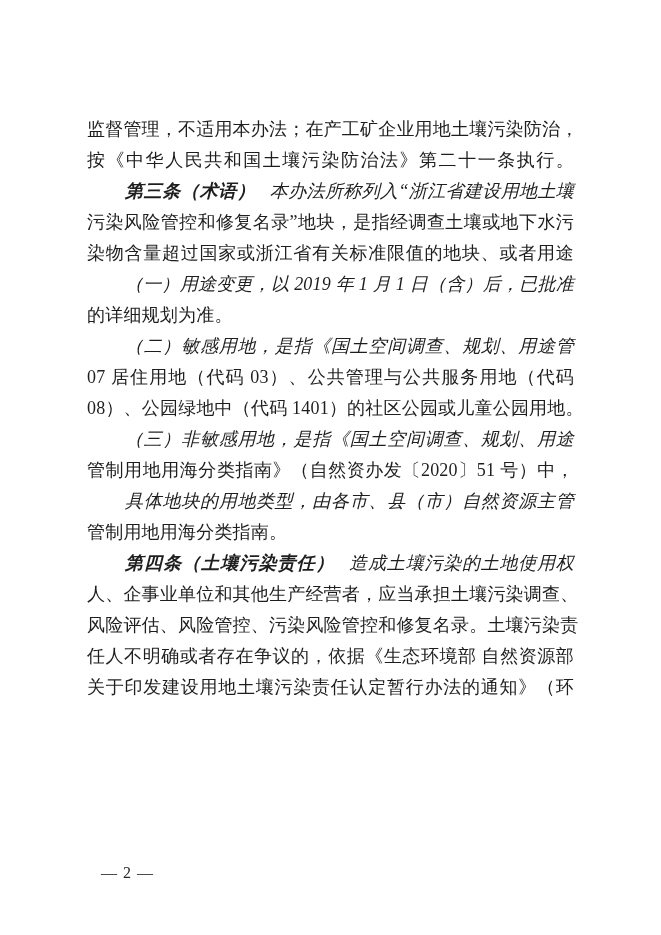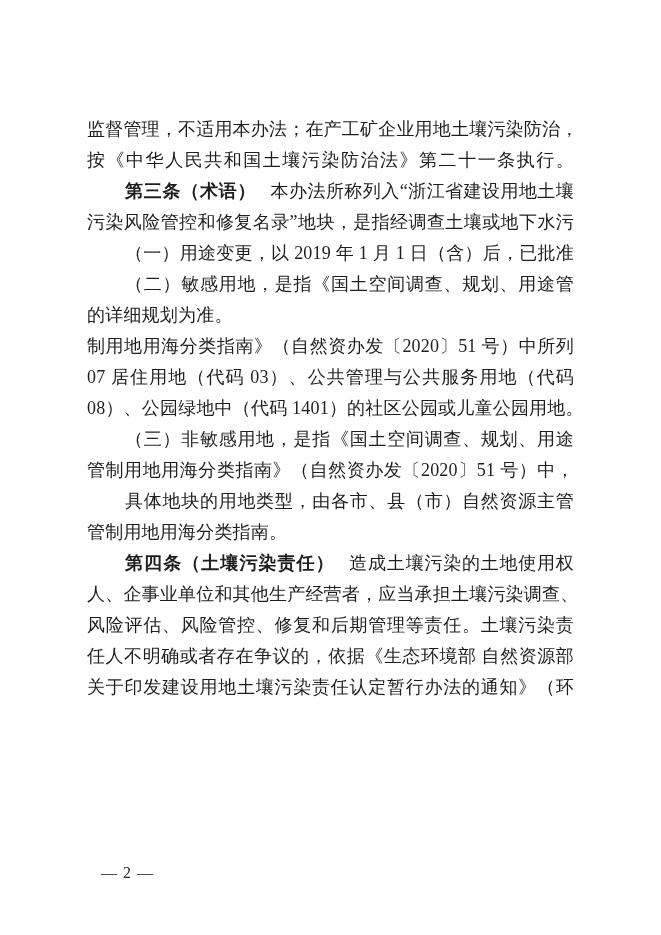--- a/index.html
+++ b/index.html
@@ -30,20 +30,21 @@
     text-align-last: justify;
     letter-spacing: 0.2px;
     white-space: nowrap;
     overflow: visible;
   }
   .line.short {
     text-align-last: left;
   }
   .line.indent {
     padding-left: 38px;
+    font-style: italic;
   }
   .lead {
     font-weight: bold;
     letter-spacing: 0.5px;
   }
   .head-gap {
     display: inline-block;
     width: 14px;
   }
   .page-footer {
@@ -57,31 +58,31 @@
 </style>
 </head>
 <body>
 
 <div class="page">
   <div class="text-block">
     <div class="line">监督管理，不适用本办法；在产工矿企业用地土壤污染防治，</div>
     <div class="line">按《中华人民共和国土壤污染防治法》第二十一条执行。</div>
     <div class="line indent"><span class="lead">第三条（术语）</span><span class="head-gap"></span><span>本办法所称列入“浙江省建设用地土壤</span></div>
     <div class="line">污染风险管控和修复名录”地块，是指经调查土壤或地下水污</div>
+    <div class="line">染物含量超过国家或浙江省有关标准限值的地块、或者用途</div>
     <div class="line indent">（一）用途变更，以 2019 年 1 月 1 日（含）后，已批准</div>
+    <div class="line short">的详细规划为准。</div>
     <div class="line indent">（二）敏感用地，是指《国土空间调查、规划、用途管</div>
-    <div class="line short">的详细规划为准。</div>
-    <div class="line">制用地用海分类指南》（自然资办发〔2020〕51 号）中所列</div>
     <div class="line">07 居住用地（代码 03）、公共管理与公共服务用地（代码</div>
     <div class="line">08）、公园绿地中（代码 1401）的社区公园或儿童公园用地。</div>
     <div class="line indent">（三）非敏感用地，是指《国土空间调查、规划、用途</div>
     <div class="line">管制用地用海分类指南》（自然资办发〔2020〕51 号）中，</div>
     <div class="line indent">具体地块的用地类型，由各市、县（市）自然资源主管</div>
     <div class="line short">管制用地用海分类指南。</div>
     <div class="line indent"><span class="lead">第四条（土壤污染责任）</span><span class="head-gap"></span><span>造成土壤污染的土地使用权</span></div>
     <div class="line">人、企事业单位和其他生产经营者，应当承担土壤污染调查、</div>
-    <div class="line">风险评估、风险管控、修复和后期管理等责任。土壤污染责</div>
+    <div class="line">风险评估、风险管控、污染风险管控和修复名录。土壤污染责</div>
     <div class="line">任人不明确或者存在争议的，依据《生态环境部 自然资源部</div>
     <div class="line">关于印发建设用地土壤污染责任认定暂行办法的通知》（环</div>
   </div>
 
   <div class="page-footer">— 2 —</div>
 </div>
 
 </body></html>

